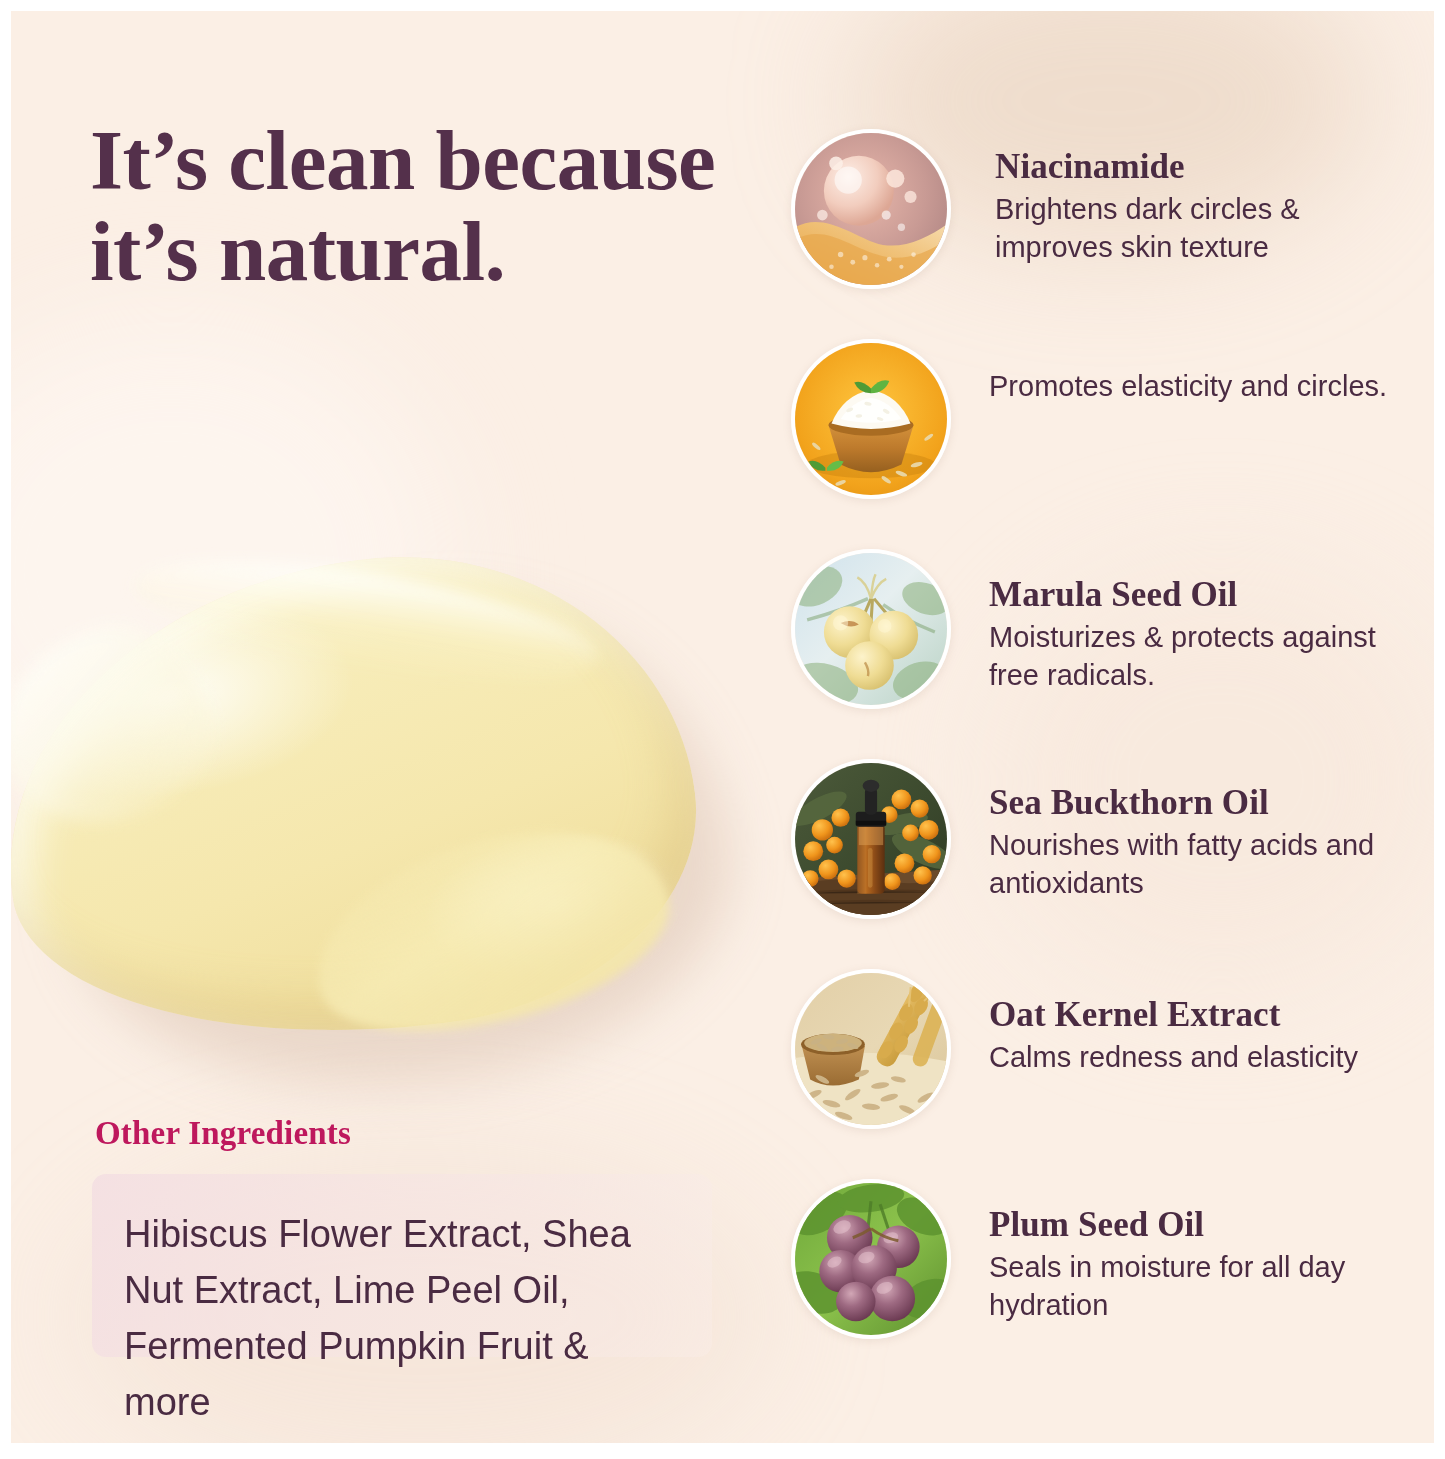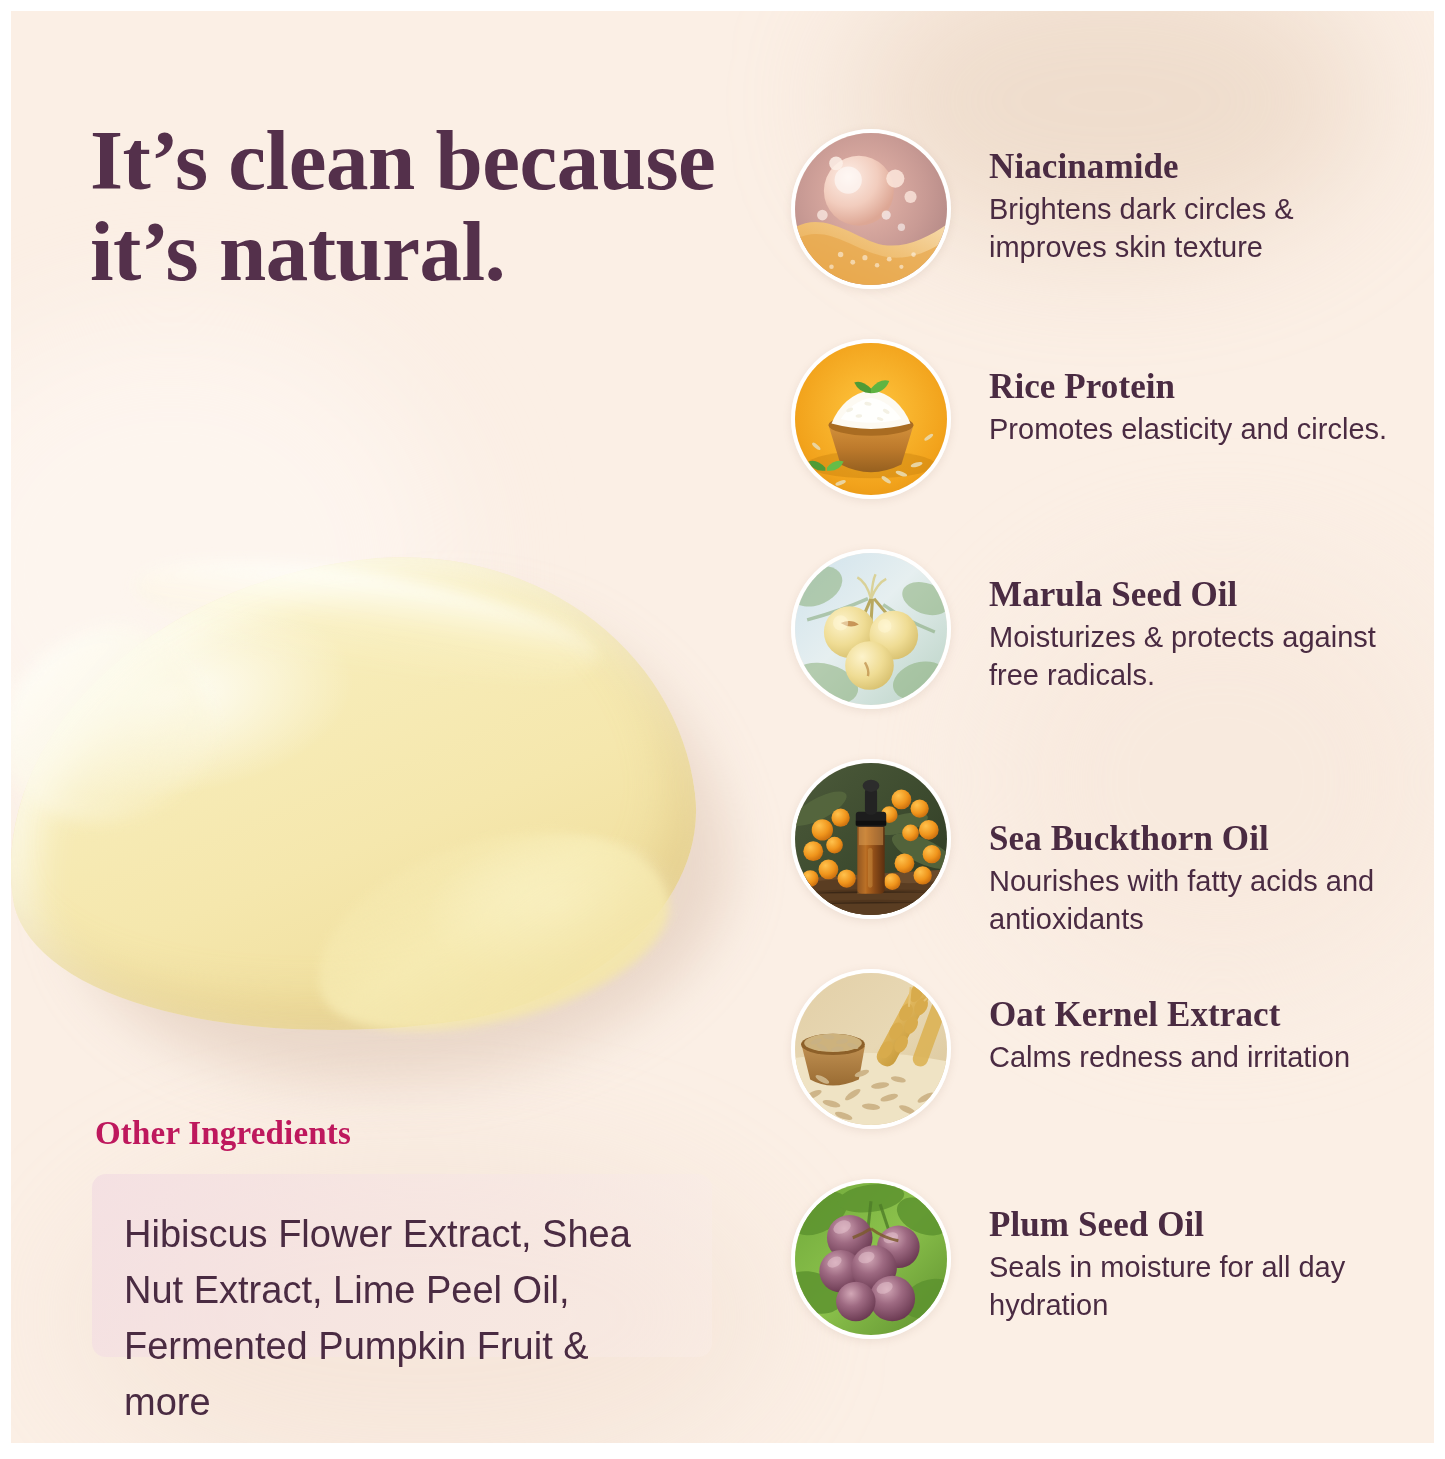--- a/index.html
+++ b/index.html
@@ -198,24 +198,24 @@
     letter-spacing: 0.1px;
     color: #4A2B42;
     margin-bottom: 4px;
   }
   .ing-desc {
     font-size: 29px;
     line-height: 1.32;
     color: #4A2B42;
   }
   
-  .row-0 .ing-text { top: 18px; }
+  .row-0 .ing-text { top: 18px; margin-left: 6px; }
   .row-1 .ing-text { top: 28px; }
   .row-2 .ing-text { top: 26px; }
-  .row-3 .ing-text { top: 24px; margin-top: 36px; }
+  .row-3 .ing-text { top: 24px; }
   .row-4 .ing-text { top: 26px; }
   .row-5 .ing-text { top: 26px; }
 </style>
 </head>
 <body>
 
 <div id="page">
   <div id="canvas">
 
     <div class="sheen sheen-a"></div>
@@ -324,21 +324,20 @@
               <ellipse cx="70" cy="86" rx="4" ry="1.4" transform="rotate(20 70 86)"></ellipse>
               <ellipse cx="80" cy="80" rx="4" ry="1.4" transform="rotate(-15 80 80)"></ellipse>
               <ellipse cx="60" cy="90" rx="3.6" ry="1.3" transform="rotate(35 60 90)"></ellipse>
               <ellipse cx="30" cy="92" rx="3.6" ry="1.3" transform="rotate(-20 30 92)"></ellipse>
               <ellipse cx="14" cy="68" rx="3.4" ry="1.2" transform="rotate(40 14 68)"></ellipse>
               <ellipse cx="88" cy="62" rx="3.4" ry="1.2" transform="rotate(-35 88 62)"></ellipse>
             </g>
           </svg>
         </div>
         <div class="ing-text">
-          <div class="ing-name">Rice Protein</div>
           <div class="ing-desc">Promotes elasticity and circles.</div>
         </div>
       </div>
 
       <div class="ing-row row-2">
         <div class="ing-thumb">
           <svg viewBox="0 0 100 100">
             <defs>
               <linearGradient id="mar-bg" x1="0" y1="0" x2="1" y2="1">
                 <stop offset="0%" stop-color="#cfe2ec"></stop>
@@ -520,21 +519,21 @@
               <ellipse cx="18" cy="70" rx="5" ry="1.8" transform="rotate(28 18 70)"></ellipse>
               <ellipse cx="44" cy="66" rx="5" ry="1.8" transform="rotate(-20 44 66)"></ellipse>
               <ellipse cx="68" cy="70" rx="5" ry="1.8" transform="rotate(12 68 70)"></ellipse>
               <ellipse cx="90" cy="96" rx="5" ry="1.8" transform="rotate(-12 90 96)"></ellipse>
               <ellipse cx="6" cy="92" rx="5" ry="1.8" transform="rotate(22 6 92)"></ellipse>
             </g>
           </svg>
         </div>
         <div class="ing-text">
           <div class="ing-name">Oat Kernel Extract</div>
-          <div class="ing-desc">Calms redness and irritation</div>
+          <div class="ing-desc">Calms redness and elasticity</div>
         </div>
       </div>
 
       <div class="ing-row row-5">
         <div class="ing-thumb">
           <svg viewBox="0 0 100 100">
             <defs>
               <linearGradient id="plum-bg" x1="0" y1="0" x2="1" y2="1">
                 <stop offset="0%" stop-color="#6fa83a"></stop>
                 <stop offset="50%" stop-color="#8cc24c"></stop>

